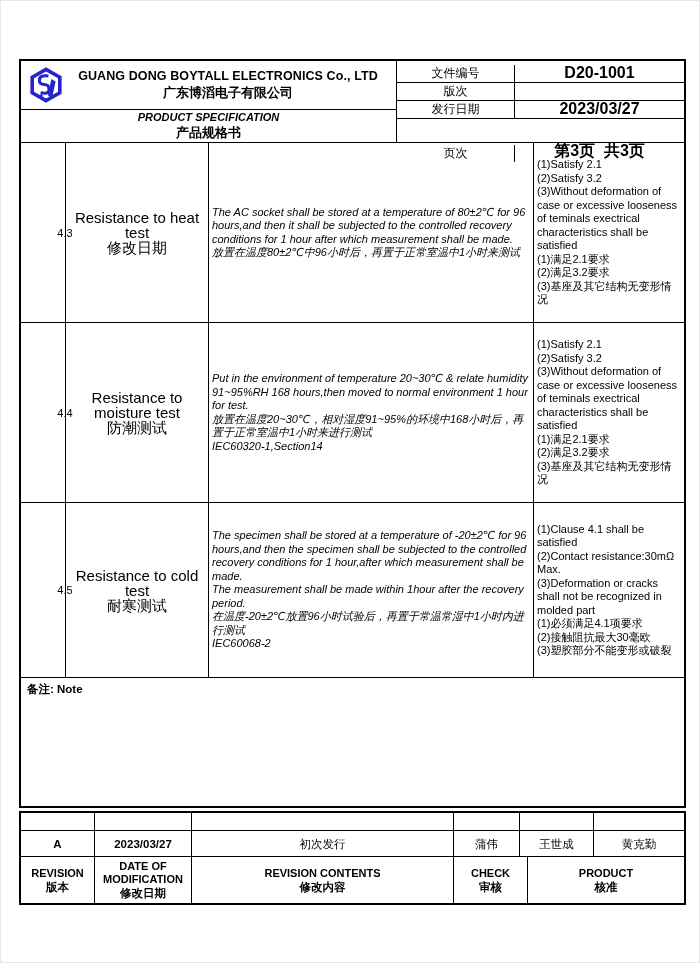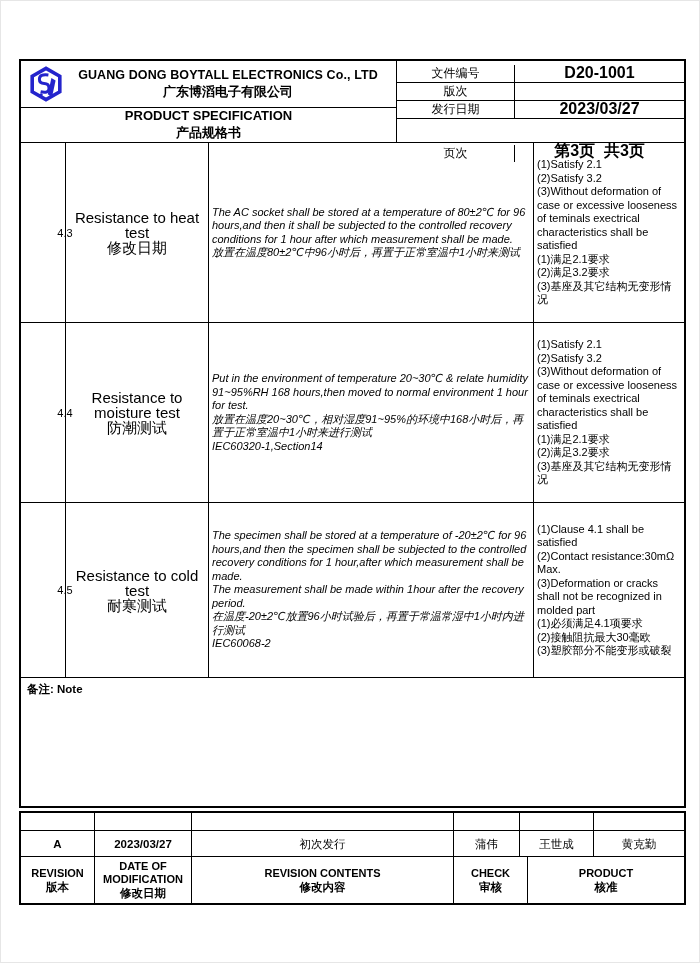--- a/index.html
+++ b/index.html
@@ -15,21 +15,21 @@
   }
   
   .hdr { display:flex; height:82px; border-bottom:1px solid #000; }
   .hdr-left { width:376px; border-right:1px solid #000; display:flex; flex-direction:column; }
   .company-block { height:49px; border-bottom:1px solid #000; display:flex; align-items:center; padding-left:5px; }
   .logo-wrap { width:40px; height:42px; flex:0 0 auto; display:flex; align-items:center; justify-content:center; }
   .company-names { flex:1; text-align:center; line-height:1.25; padding-right:6px; }
   .company-en { font-weight:bold; font-size:12.5px; letter-spacing:.1px; }
   .company-cn { font-weight:bold; font-size:13px; }
   .title-block { flex:1; display:flex; flex-direction:column; justify-content:center; text-align:center; line-height:1.3; }
-  .title-en { font-weight:bold; font-size:13px; }
+  .title-en { font-weight:bold; font-size:11px;font-style:italic; }
   .title-cn { font-weight:bold; font-size:13px;text-align:center; }
   .hdr-right { flex:1; display:flex; flex-direction:column; }
   .meta-row { display:flex; border-bottom:1px solid #000; align-items:flex-end; }
   .meta-row:last-child { border-bottom:none; }
   .meta-row.r1 { height:22px; } .meta-row.r2 { height:27px; }
   .meta-row.r3 { height:18px; } .meta-row.r4 { flex:1; }
   .meta-label { width:118px; border-right:1px solid #000; display:flex; align-items:center; justify-content:center; font-size:12px; }
   .meta-value { flex:1; display:flex; align-items:center; justify-content:center; font-size:16px; font-weight:bold; white-space:pre;margin-top:22px; }
   
   .spec-row { display:flex; border-bottom:1px solid #000; }

